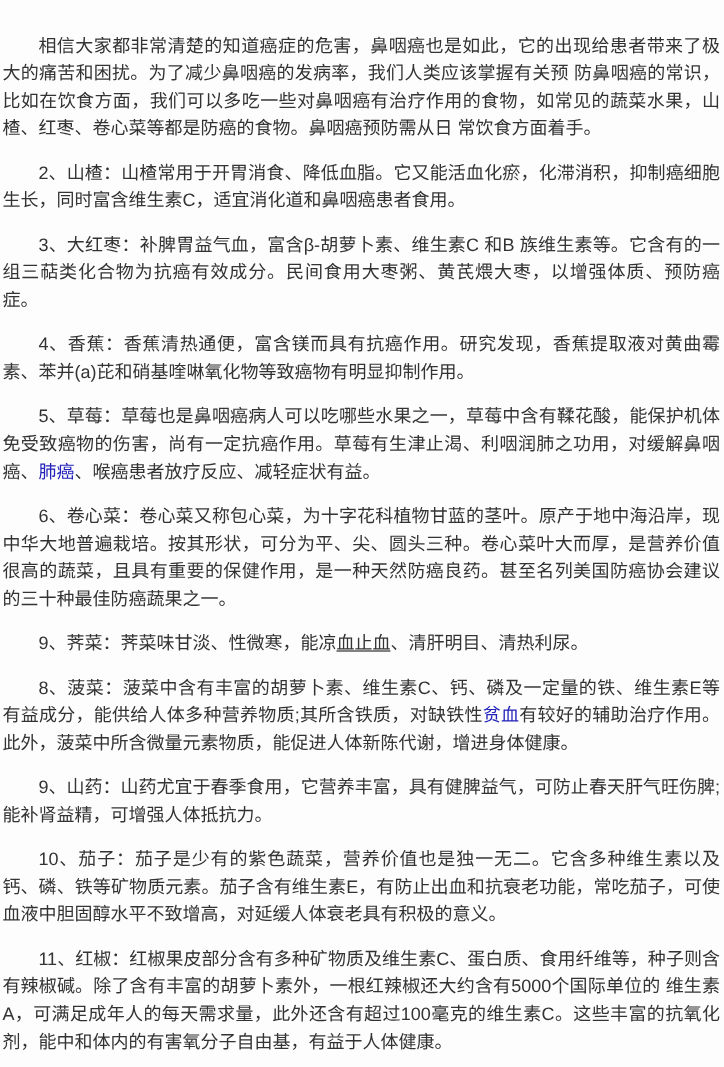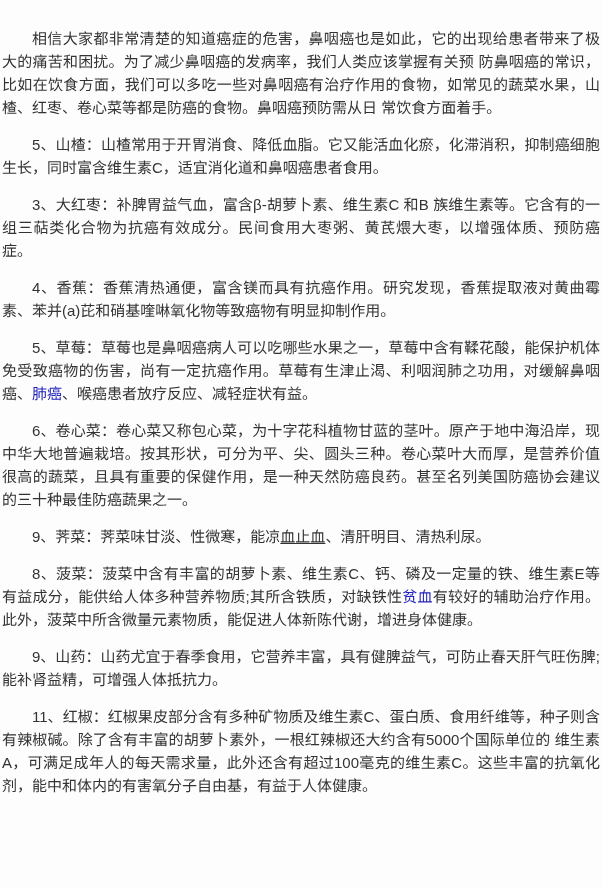--- a/index.html
+++ b/index.html
@@ -46,23 +46,24 @@
     text-decoration: underline;
     cursor: pointer;
   }
 </style>
 </head>
 <body>
 
 <div class="article">
   <div id="article-body">
       <p><span class="seg-normal">相信大家都非常清楚的知道癌症的危害，鼻咽癌也是如此，它的出现给患者带来了极大的痛苦和困扰。为了减少鼻咽癌的发病率，我们人类应该掌握有关预 防鼻咽癌的常识，比如在饮食方面，我们可以多吃一些对鼻咽癌有治疗作用的食物，如常见的蔬菜水果，山楂、红枣、卷心菜等都是防癌的食物。鼻咽癌预防需从日 常饮食方面着手。</span></p>
-      <p><span class="seg-normal">5、山楂：山楂常用于开胃消食、降低血脂。它又能活血化瘀，化滞消积，抑制癌细胞生长，同时富含维生素C，适宜消化道和鼻咽癌患者食用。</span></p>
+      <p><span class="seg-normal">2、山楂：山楂常用于开胃消食、降低血脂。它又能活血化瘀，化滞消积，抑制癌细胞生长，同时富含维生素C，适宜消化道和鼻咽癌患者食用。</span></p>
       <p><span class="seg-normal">3、大红枣：补脾胃益气血，富含β-胡萝卜素、维生素C 和B 族维生素等。它含有的一组三萜类化合物为抗癌有效成分。民间食用大枣粥、黄芪煨大枣，以增强体质、预防癌症。</span></p>
       <p><span class="seg-normal">4、香蕉：香蕉清热通便，富含镁而具有抗癌作用。研究发现，香蕉提取液对黄曲霉素、苯并(a)芘和硝基喹啉氧化物等致癌物有明显抑制作用。</span></p>
       <p><span class="seg-normal">5、草莓：草莓也是鼻咽癌病人可以吃哪些水果之一，草莓中含有鞣花酸，能保护机体免受致癌物的伤害，尚有一定抗癌作用。草莓有生津止渴、利咽润肺之功用，对缓解鼻咽癌、</span><span class="seg-link">肺癌</span><span class="seg-normal">、喉癌患者放疗反应、减轻症状有益。</span></p>
       <p><span class="seg-normal">6、卷心菜：卷心菜又称包心菜，为十字花科植物甘蓝的茎叶。原产于地中海沿岸，现中华大地普遍栽培。按其形状，可分为平、尖、圆头三种。卷心菜叶大而厚，是营养价值很高的蔬菜，且具有重要的保健作用，是一种天然防癌良药。甚至名列美国防癌协会建议的三十种最佳防癌蔬果之一。</span></p>
       <p><span class="seg-normal">9、荠菜：荠菜味甘淡、性微寒，能凉</span><span class="seg-underline">血止血</span><span class="seg-normal">、清肝明目、清热利尿。</span></p>
       <p><span class="seg-normal">8、菠菜：菠菜中含有丰富的胡萝卜素、维生素C、钙、磷及一定量的铁、维生素E等有益成分，能供给人体多种营养物质;其所含铁质，对缺铁性</span><span class="seg-link">贫血</span><span class="seg-normal">有较好的辅助治疗作用。此外，菠菜中所含微量元素物质，能促进人体新陈代谢，增进身体健康。</span></p>
       <p><span class="seg-normal">9、山药：山药尤宜于春季食用，它营养丰富，具有健脾益气，可防止春天肝气旺伤脾;能补肾益精，可增强人体抵抗力。</span></p>
+      <p><span class="seg-normal">10、茄子：茄子是少有的紫色蔬菜，营养价值也是独一无二。它含多种维生素以及钙、磷、铁等矿物质元素。茄子含有维生素E，有防止出血和抗衰老功能，常吃茄子，可使血液中胆固醇水平不致增高，对延缓人体衰老具有积极的意义。</span></p>
       <p><span class="seg-normal">11、红椒：红椒果皮部分含有多种矿物质及维生素C、蛋白质、食用纤维等，种子则含有辣椒碱。除了含有丰富的胡萝卜素外，一根红辣椒还大约含有5000个国际单位的 维生素A，可满足成年人的每天需求量，此外还含有超过100毫克的维生素C。这些丰富的抗氧化剂，能中和体内的有害氧分子自由基，有益于人体健康。</span></p>
     </div>
 </div>
 
 </body></html>

